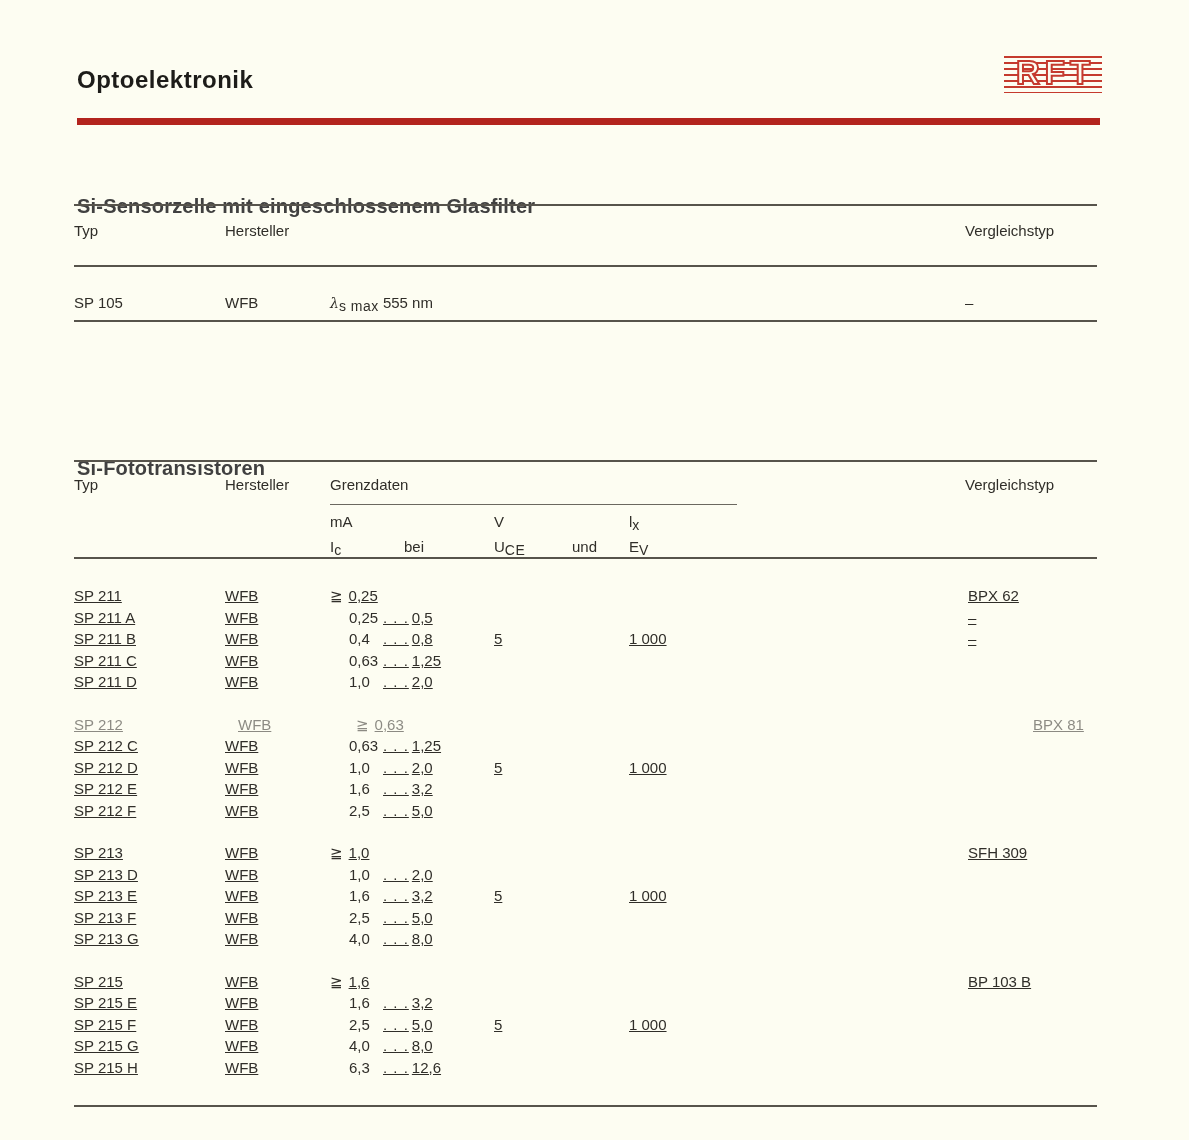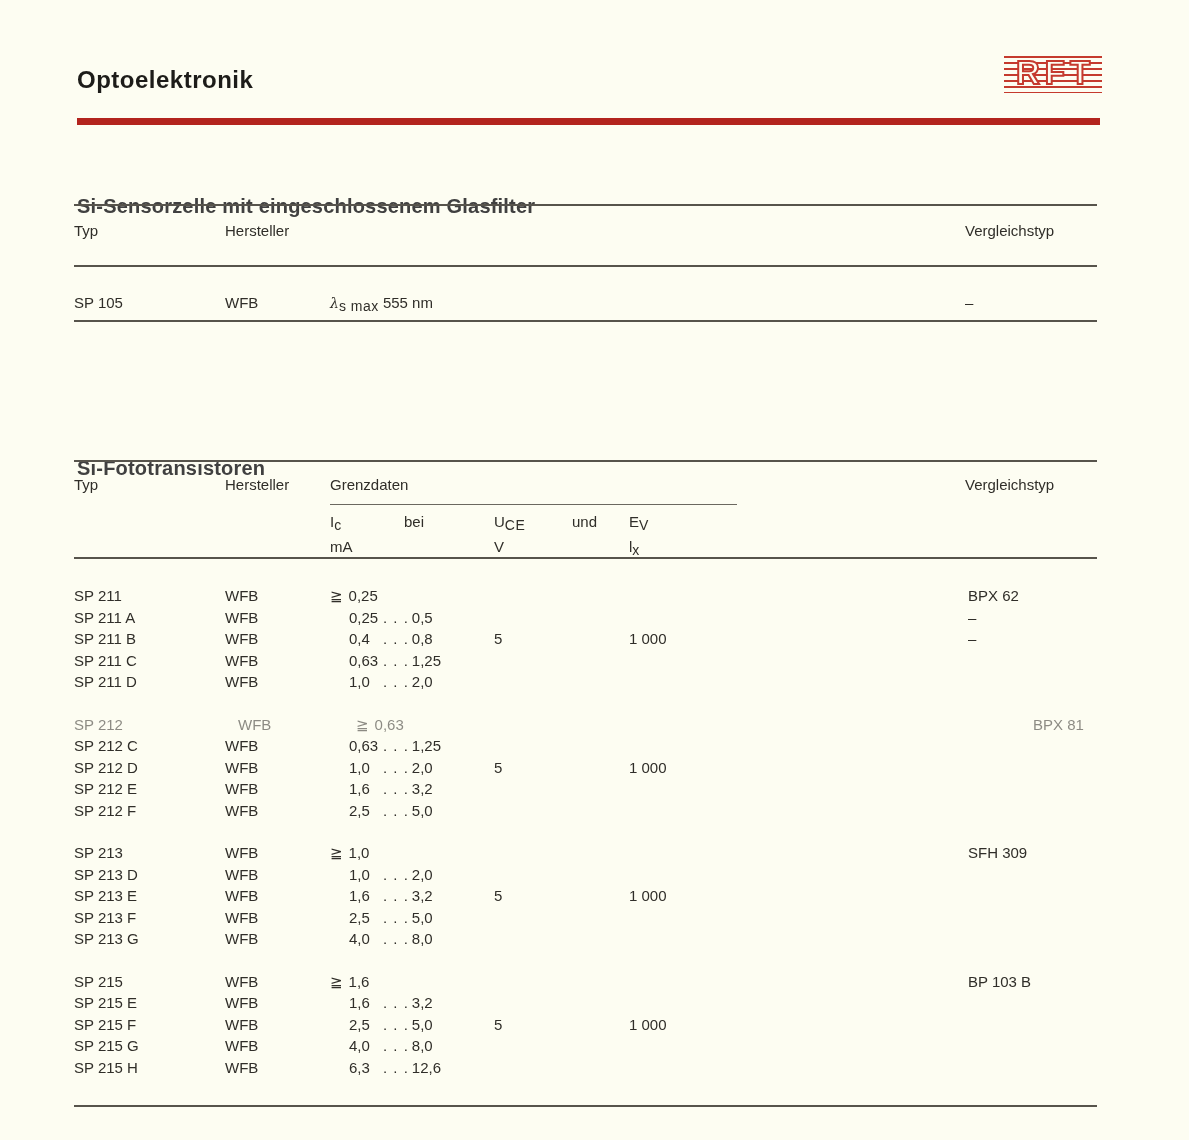--- a/index.html
+++ b/index.html
@@ -45,21 +45,21 @@
   
   .t2-head { display:grid; grid-template-columns:151px 105px 635px 1fr; padding-top:14px; height:97px; }
   .gd-label { height:28px; }
   .gd-rule { width:407px; height:1px; background:#6b6860; margin-bottom:6px; }
   .gd-sub { display:grid; grid-template-columns:74px 90px 78px 57px 1fr; line-height:22px; }
 
   
   .t2-body { height:548px; padding-top:26px; border-bottom:2px solid #57544c; }
   .row-group { margin-bottom:21px; }
   .t2-row { display:grid; grid-template-columns:151px 105px 164px 135px 339px 1fr;
-    line-height:21.5px; height:21.5px; }
+    line-height:21.5px; height:21.5px;text-decoration:underline; }
   .t2-row.faded { opacity:.55;gap:13px; }
   .ic-range { padding-left:19px; }
   .ic-min { display:inline-block; min-width:34px; }
   .ic-dots { letter-spacing:1px; margin-right:3px; }
   .ge-sym { display:inline-block; margin-right:6px; }
 </style>
 </head>
 <body>
 
 <div class="page">
@@ -96,33 +96,33 @@
   <div class="abs section-heading" style="left:77px; top:418px;">Si-Fototransistoren</div>
 
   <div class="abs tbl" style="top:460px;">
     <div class="t2-head rule-bottom">
       <div>Typ</div>
       <div>Hersteller</div>
       <div>
         <div class="gd-label">Grenzdaten</div>
         <div class="gd-rule"></div>
         <div class="gd-sub">
+          <div>mA</div>
+          <div></div>
+          <div>V</div>
+          <div></div>
+          <div><span>l</span><sub>x</sub></div>
+        </div>
+        <div class="gd-sub">
           <div><span>I</span><sub>c</sub></div>
           <div>bei</div>
           <div><span>U</span><sub>CE</sub></div>
           <div>und</div>
           <div><span>E</span><sub>V</sub></div>
         </div>
-        <div class="gd-sub">
-          <div>mA</div>
-          <div></div>
-          <div>V</div>
-          <div></div>
-          <div><span>l</span><sub>x</sub></div>
-        </div>
       </div>
       <div>Vergleichstyp</div>
     </div>
     <div class="t2-body">
         <div class="row-group">
           <div class="t2-row">
             <div>SP 211</div>
             <div>WFB</div>
             <div><span class="ge-sym">≧</span>0,25</div>
             <div></div>

